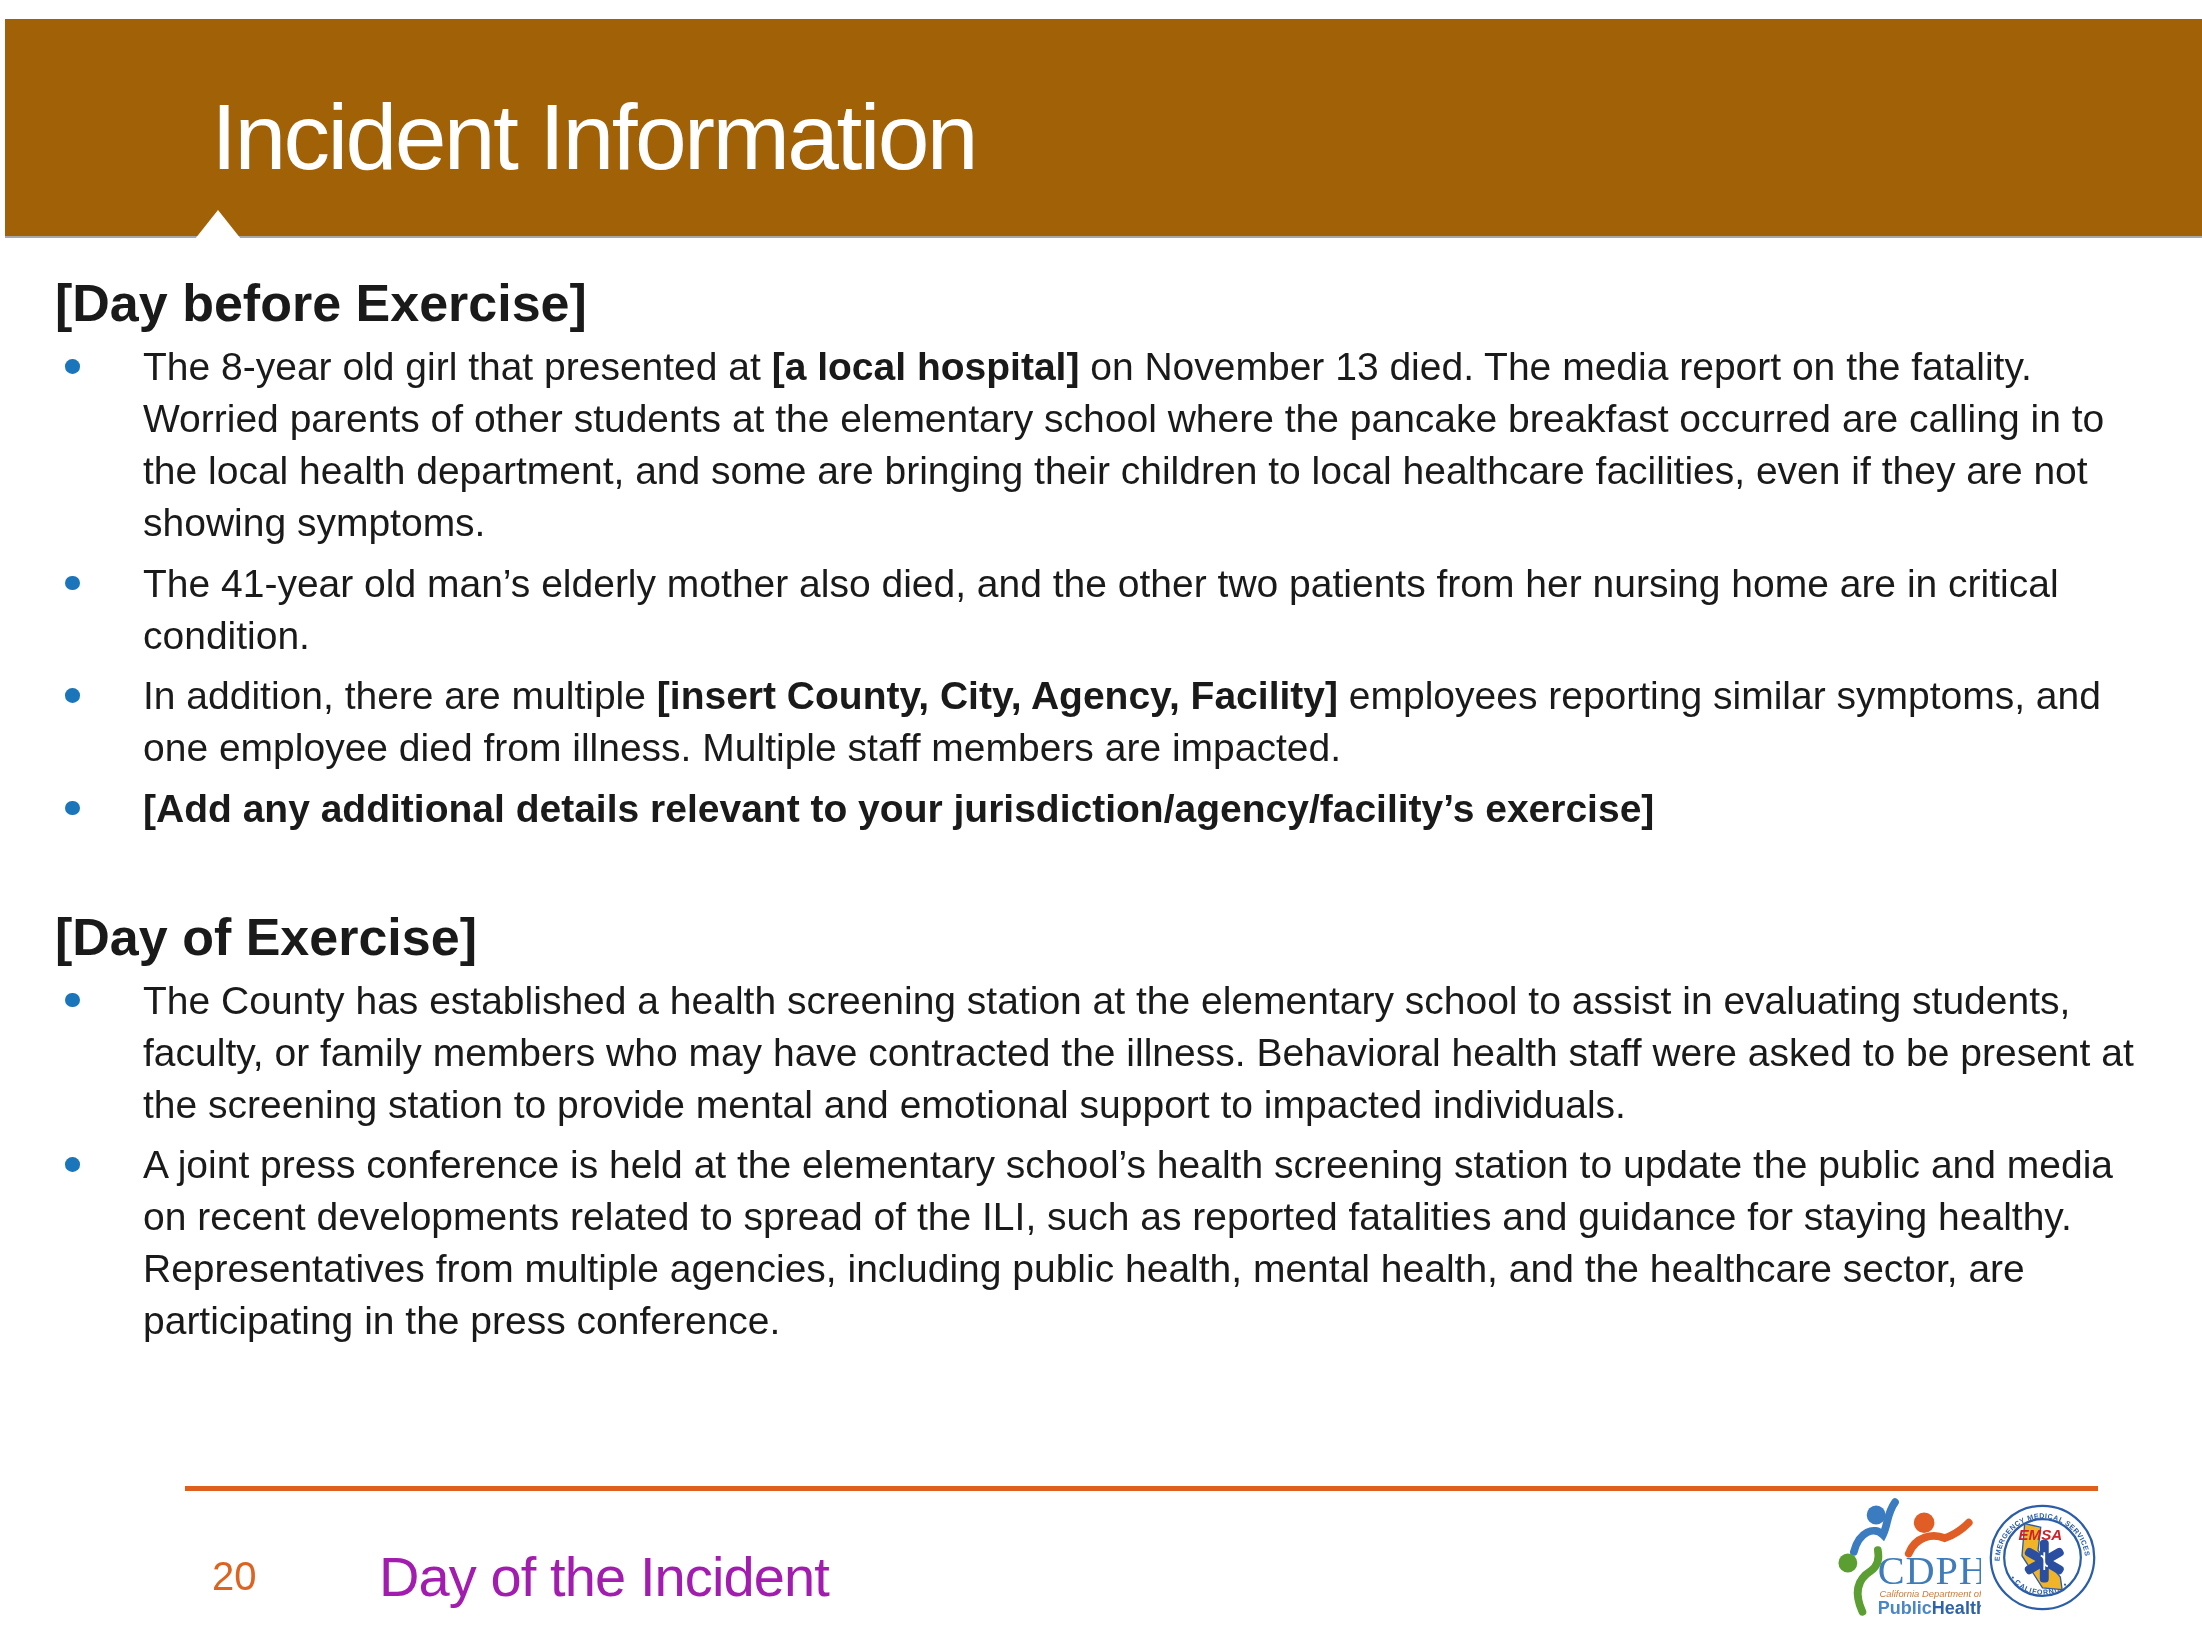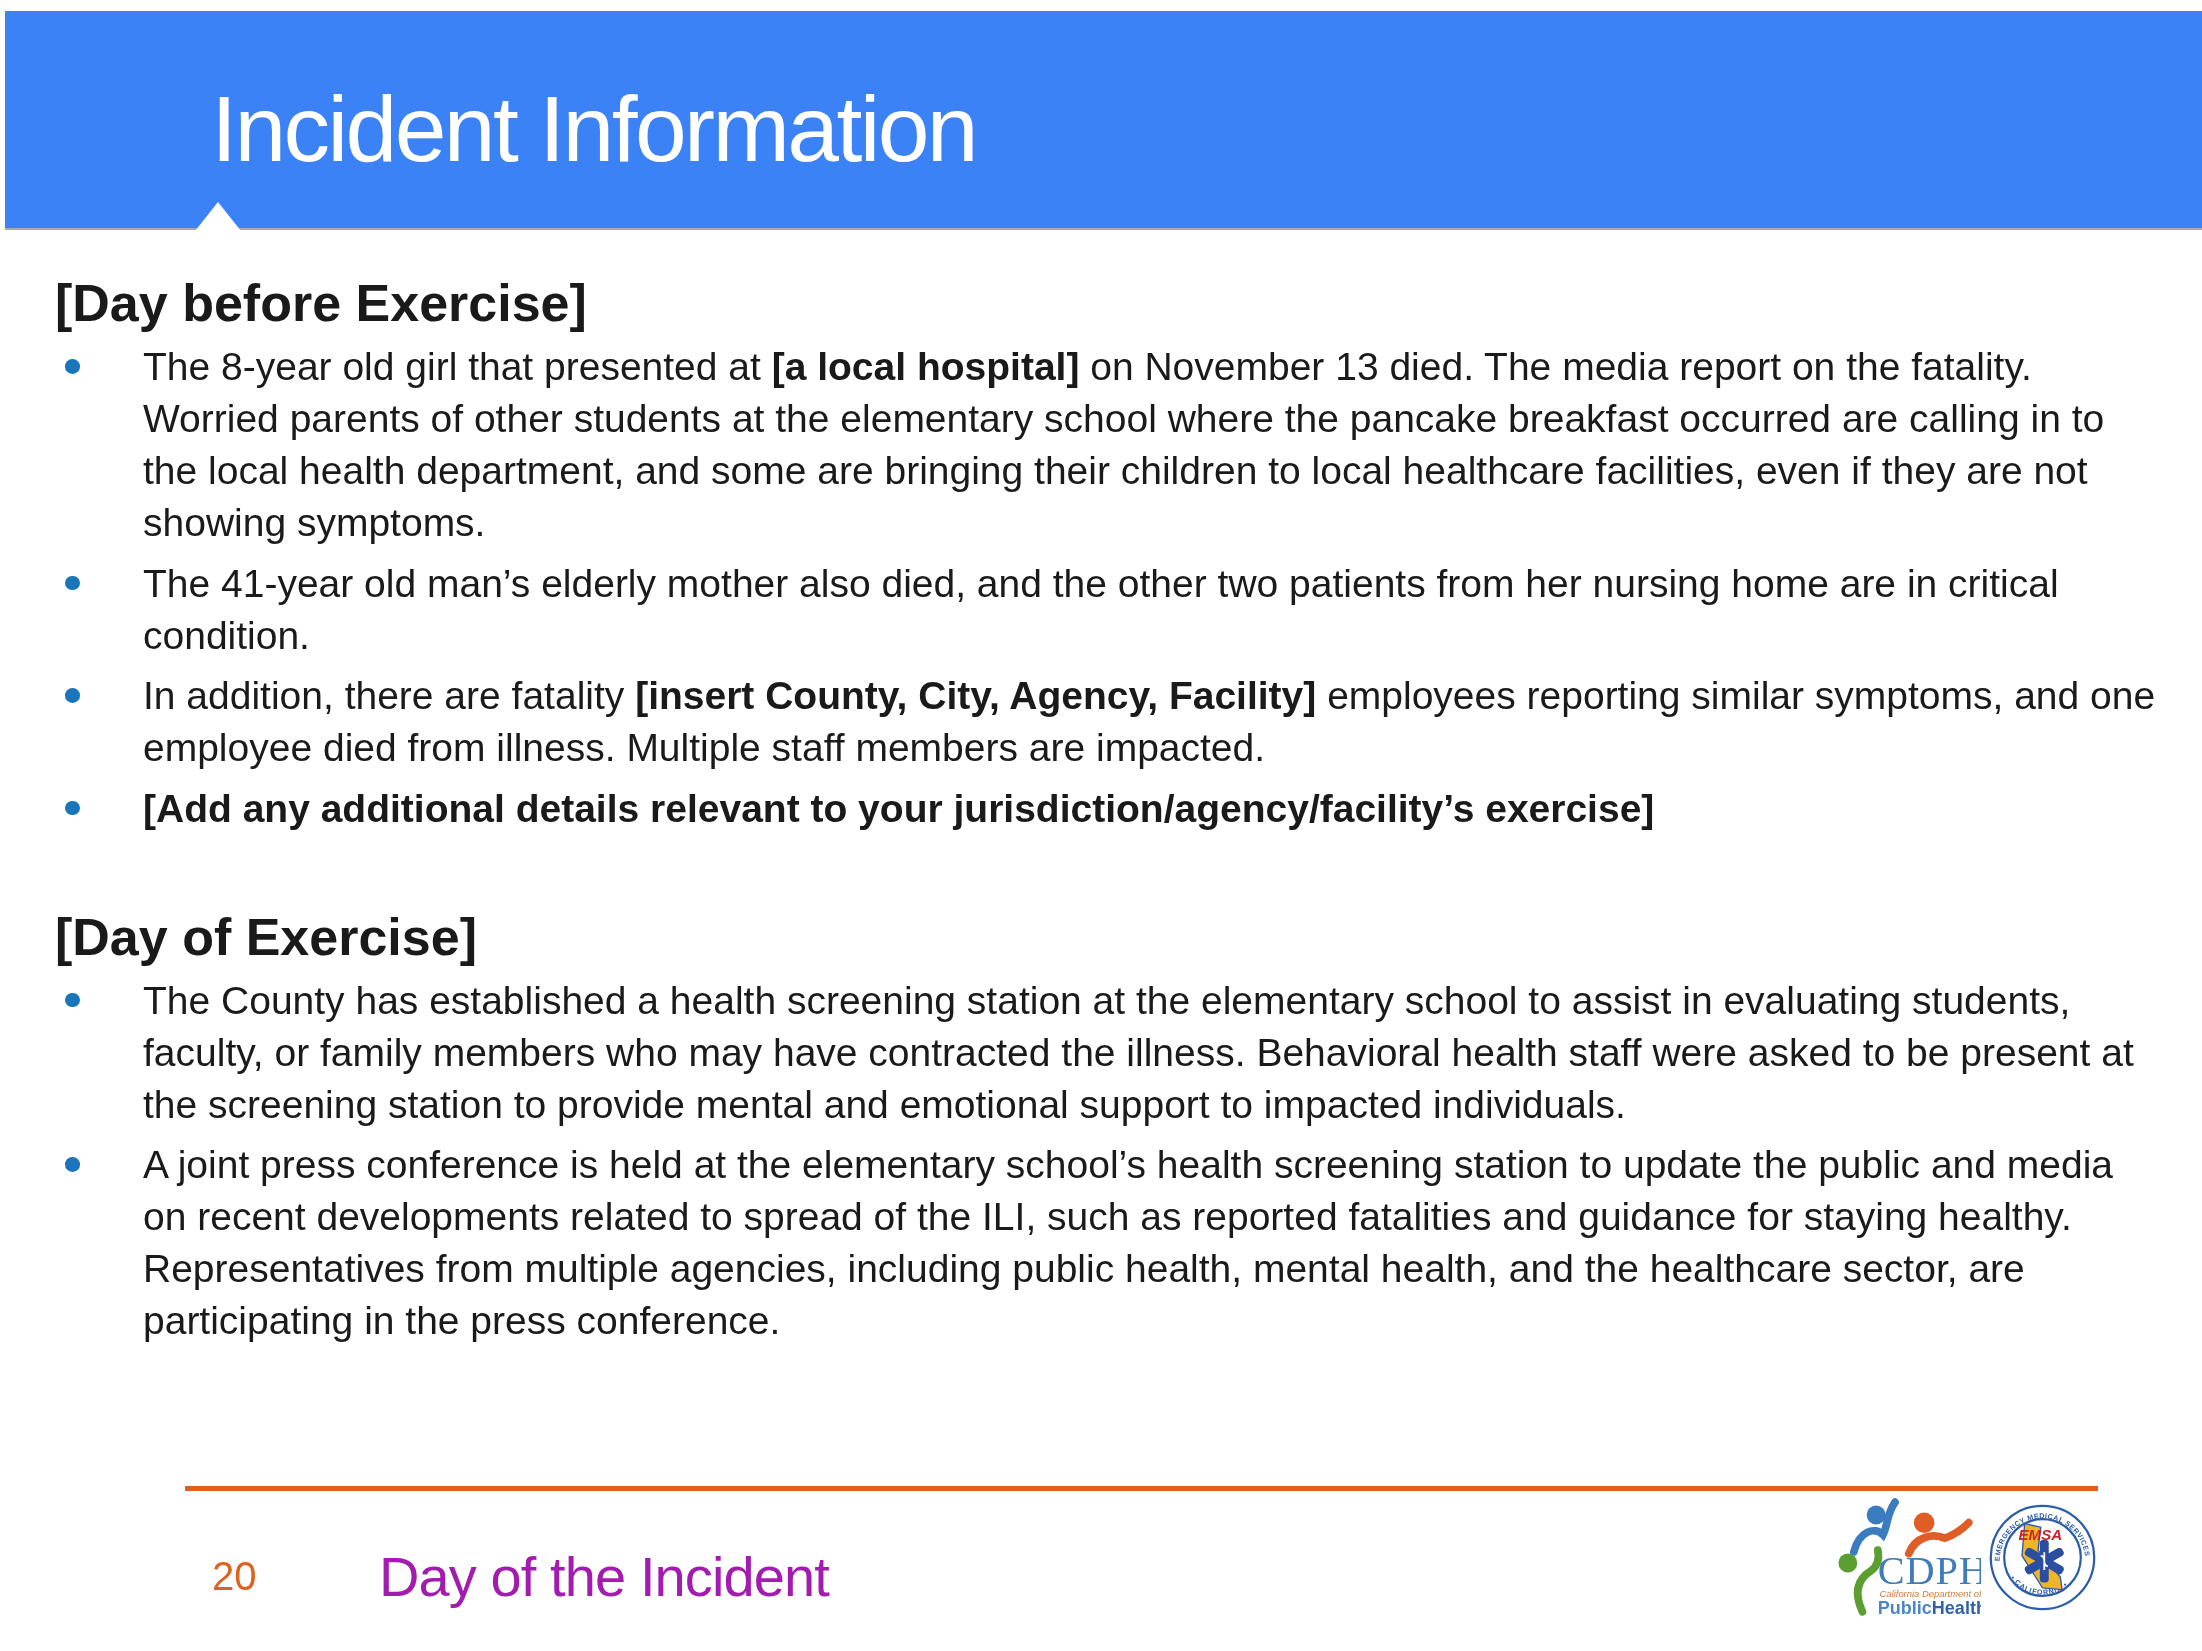--- a/index.html
+++ b/index.html
@@ -8,23 +8,23 @@
     width: 2203px;
     height: 1652px;
     background: #ffffff;
     overflow: hidden;
     font-family: "Liberation Sans", sans-serif;
   }
 
   
   .header {
     position: absolute;
-    top: 11px; left: 5.2px; right: 0;
+    top: 19px; left: 5.2px; right: 0;
     height: 217px;
-    background: #3b82f6;
+    background: #a16207;
     border-bottom: 2.6px solid #A8A8A8;
   }
   .header-title {
     position: absolute;
     left: 206px; top: 72px;
     font-size: 93px;
     line-height: 1;
     letter-spacing: -2.6px;
     font-weight: 400;
     color: #ffffff;
@@ -114,21 +114,21 @@
       <li>
         <span class="dot"></span>
         <span>The 8-year old girl that presented at </span><span class="b">[a local hospital]</span><span> on November 13 died. The media report on the fatality. Worried parents of other students at the elementary school where the pancake breakfast occurred are calling in to the local health department, and some are bringing their children to local healthcare facilities, even if they are not showing symptoms.</span>
       </li>
       <li>
         <span class="dot"></span>
         <span>The 41-year old man’s elderly mother also died, and the other two patients from her nursing home are in critical condition.</span>
       </li>
       <li>
         <span class="dot"></span>
-        <span>In addition, there are fatality </span><span class="b">[insert County, City, Agency, Facility]</span><span> employees reporting similar symptoms, and one employee died from illness. Multiple staff members are impacted.</span>
+        <span>In addition, there are multiple </span><span class="b">[insert County, City, Agency, Facility]</span><span> employees reporting similar symptoms, and one employee died from illness. Multiple staff members are impacted.</span>
       </li>
       <li>
         <span class="dot"></span>
         <span class="b">[Add any additional details relevant to your jurisdiction/agency/facility’s exercise]</span>
       </li>
     </ul>
 
     <h2 class="section-heading second">[Day of Exercise]</h2>
     <ul class="bullets">
       <li>

